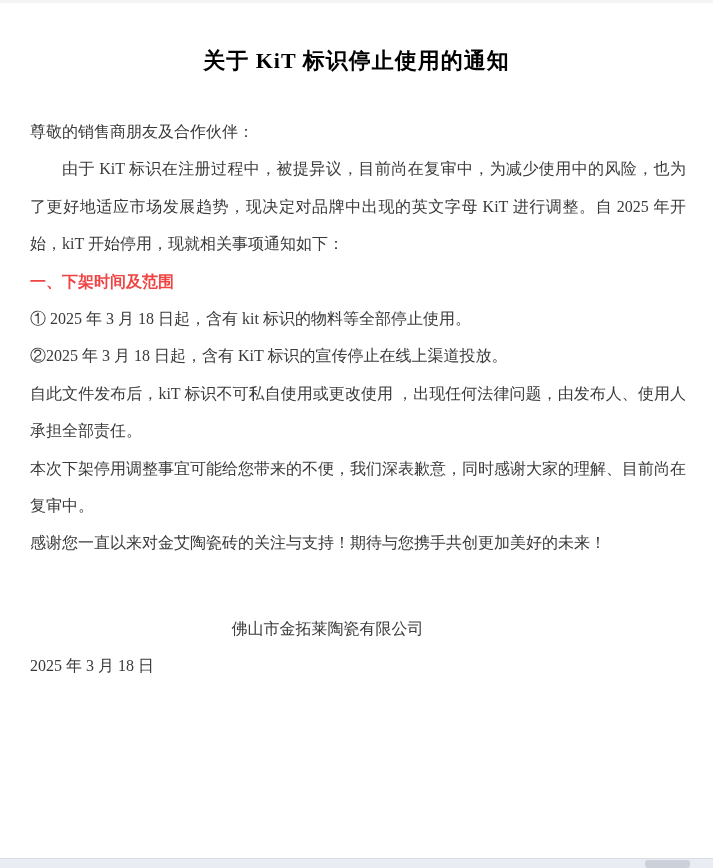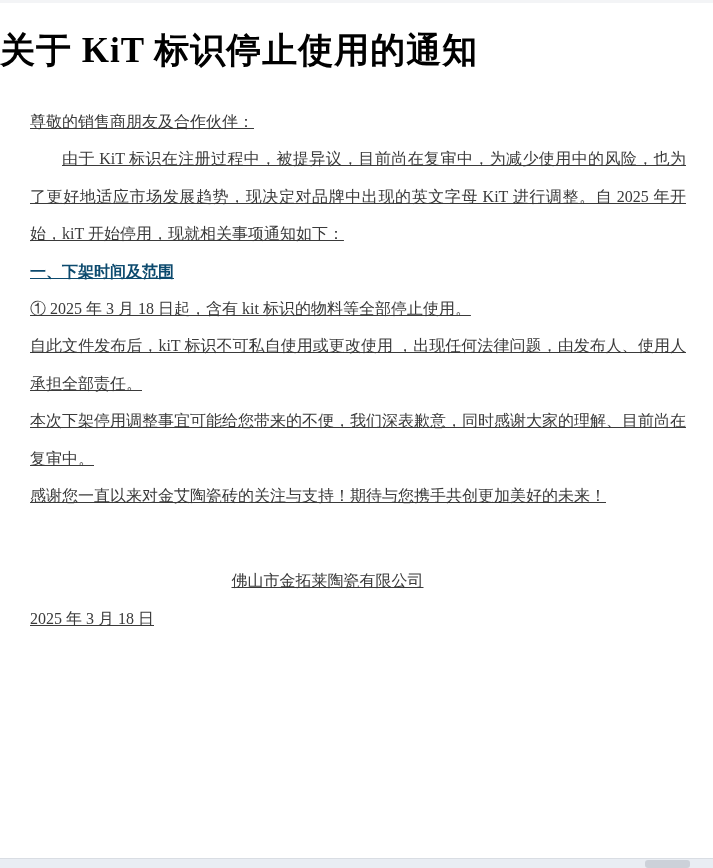--- a/index.html
+++ b/index.html
@@ -12,40 +12,40 @@
     overflow: hidden;
     font-family: "Liberation Serif", "DejaVu Serif", serif;
   }
   .top-edge {
     position: absolute;
     top: 0; left: 0; right: 0;
     height: 3px;
     background: #f3f4f6;
   }
   .doc-title {
-    margin-top: 36px;
+    margin-top: 46px;
     line-height: 30px;
-    text-align: left;
-    font-size: 35px;
+    text-align: center;
+    font-size: 22px;
     font-weight: bold;
     color: #000000;
     letter-spacing: 1px;
   }
   .content {
     margin: 37px 27px 0 30px;
     font-size: 16px;
     line-height: 37.4px;
     color: #3a3a3a;
     text-align: justify;
   }
-  .content p { margin: 0; text-decoration: underline; }
+  .content p { margin: 0; }
   .indent { text-indent: 2em; }
   .sec-heading {
     font-weight: bold;
-    color: #0c4a6e;
+    color: #ef4444;
   }
   .signature-block { margin-top: 48px; }
   .sig-company {
     text-align: center;
     padding-right: 61px;
   }
   .sig-date {
     text-align: left;
     padding-right: 106px;
   }
@@ -77,20 +77,21 @@
   <div class="content">
 
     <p>尊敬的销售商朋友及合作伙伴：</p>
 
     <p class="indent">由于 KiT 标识在注册过程中，被提异议，目前尚在复审中，为减少使用中的风险，也为了更好地适应市场发展趋势，现决定对品牌中出现的英文字母 KiT 进行调整。自 2025 年开始，kiT 开始停用，现就相关事项通知如下：</p>
 
     <p class="sec-heading">一、下架时间及范围</p>
 
     <p>① 2025 年 3 月 18 日起，含有 kit 标识的物料等全部停止使用。</p>
 
+    <p>②2025 年 3 月 18 日起，含有 KiT 标识的宣传停止在线上渠道投放。</p>
 
 
     <p>自此文件发布后，kiT 标识不可私自使用或更改使用 ，出现任何法律问题，由发布人、使用人承担全部责任。</p>
 
     <p>本次下架停用调整事宜可能给您带来的不便，我们深表歉意，同时感谢大家的理解、目前尚在复审中。</p>
 
 
     <p>感谢您一直以来对金艾陶瓷砖的关注与支持！期待与您携手共创更加美好的未来！</p>
 
     <div class="signature-block">

